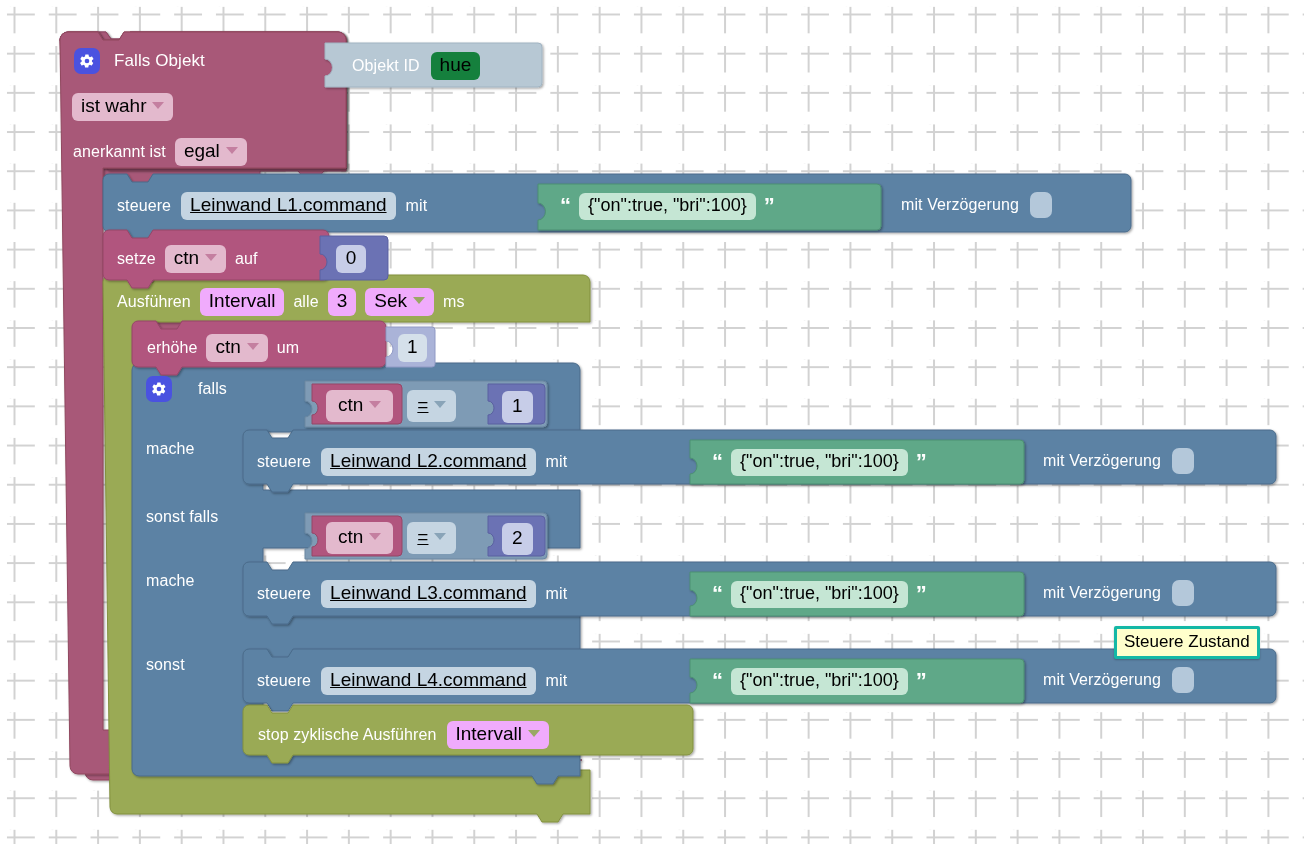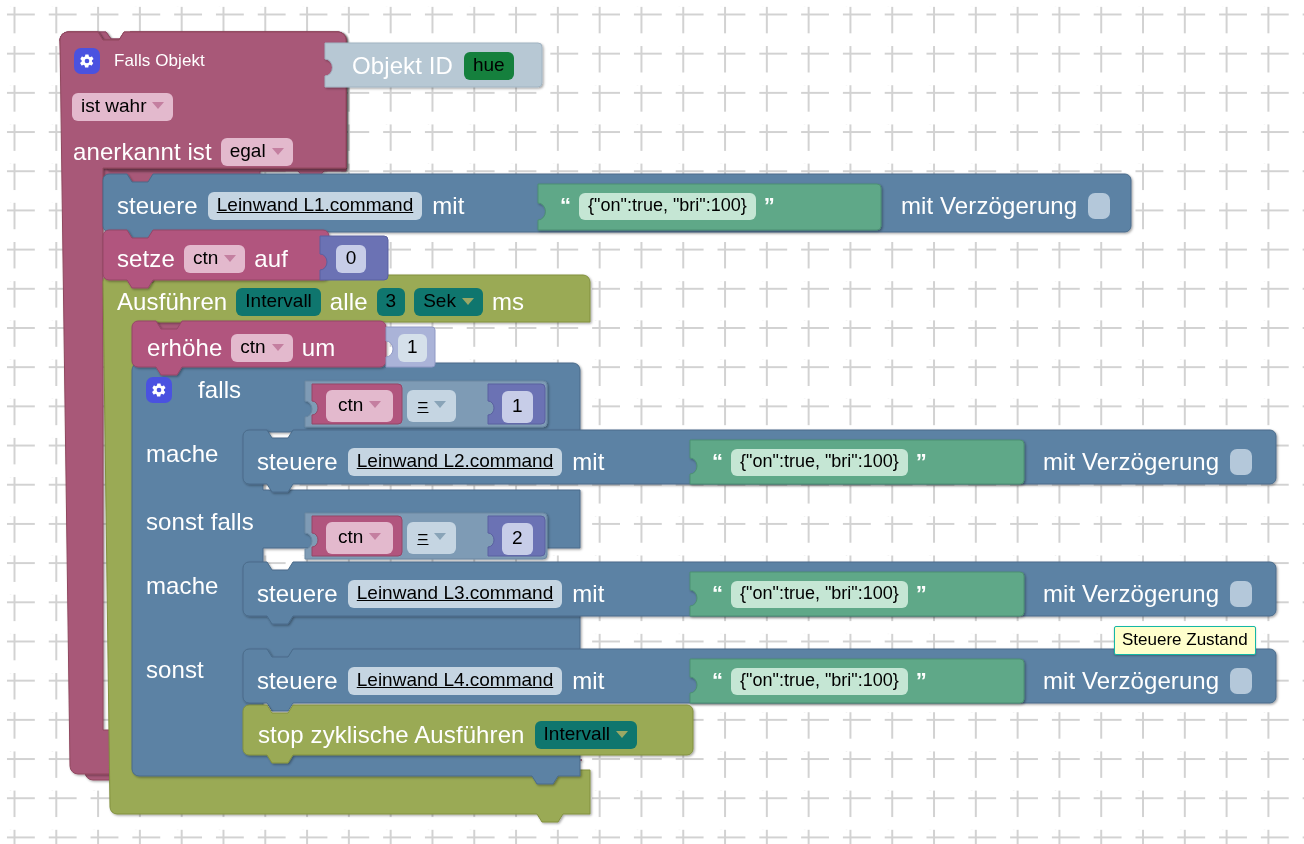--- a/index.html
+++ b/index.html
@@ -28,31 +28,31 @@
       linear-gradient(to bottom, #ffffff 0 6.5px, transparent 6.5px 33px, #ffffff 33px);
     background-size:41.8px 39.2px;
     background-position:0 0;
     mix-blend-mode:normal;
     pointer-events:none;
     
     -webkit-mask-image:none;
   }
   #dots { position:absolute; inset:0; }
   .row { display:flex; align-items:center; }
-  .lbl { color:#ffffff; font-size:24px; white-space:nowrap; letter-spacing:.1px; }
+  .lbl { color:#ffffff; font-size:16px; white-space:nowrap; letter-spacing:.1px; }
 
   
   .field {
     border-radius:6px; padding:1px 9px 3px;
     font-size:19px; color:#000;
     display:inline-flex; align-items:center; gap:6px;
     white-space:nowrap; line-height:1.25;
   }
   .field.light { background:#c5d5e2;text-decoration:underline; }
-  .field.olive { background:#0f766e; }
+  .field.olive { background:#f0abfc; }
   .field.rose  { background:#e3b9cd; }
   .field.white { background:#15803d; }
   .field.mint  { background:#c5e6d4; }
   .field.lav   { background:#c7cde8; }
   .field.grey  { background:#d5e0ea; }
 
   .caret { width:0;height:0;border-left:6px solid transparent;border-right:6px solid transparent; }
   .caret.rose{ border-top:7px solid #c47fa0; }
   .caret.olive{ border-top:7px solid #9aa865; }
   .caret.light{ border-top:7px solid #89a4b8; }
@@ -64,21 +64,21 @@
   }
   .gear svg{ display:block; }
 
   
   .toggle-empty{
     width:22px;height:26px;border-radius:7px;background:#b4c8da;display:inline-block;
   }
 
   
   #tooltip{
-    position:absolute; background:#ffffcc; border:1px solid #14b8a6;
+    position:absolute; background:#ffffcc; border:3px solid #14b8a6;
     color:#000; font-size:17px; padding:3px 7px 4px; border-radius:2px;
     box-shadow:0 1px 2px rgba(0,0,0,.25); z-index:60; white-space:nowrap;
   }
 </style>
 </head>
 <body>
 
 <div id="workspace">
   <svg id="dots" width="1304" height="844" xmlns="http://www.w3.org/2000/svg">
     <defs>

